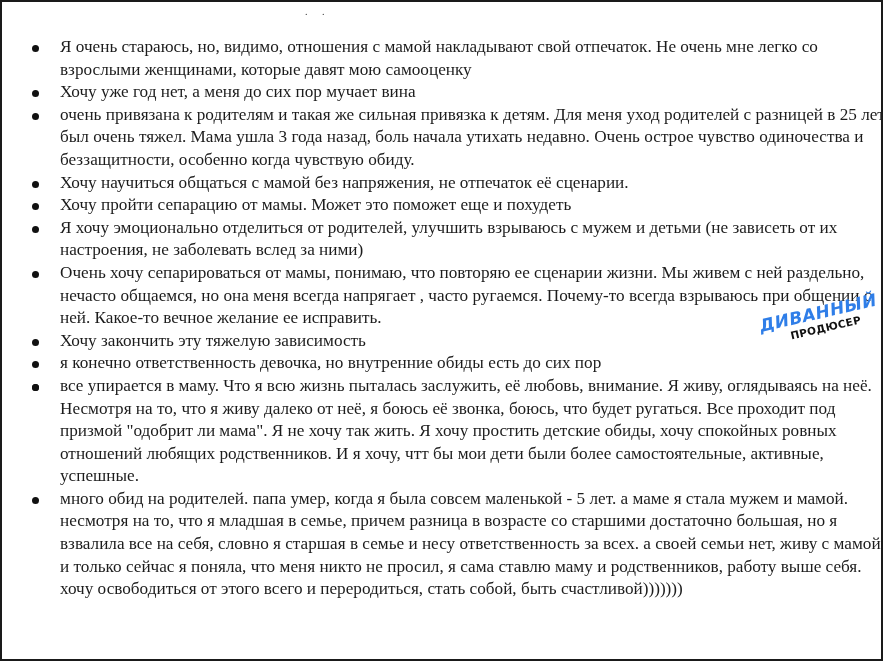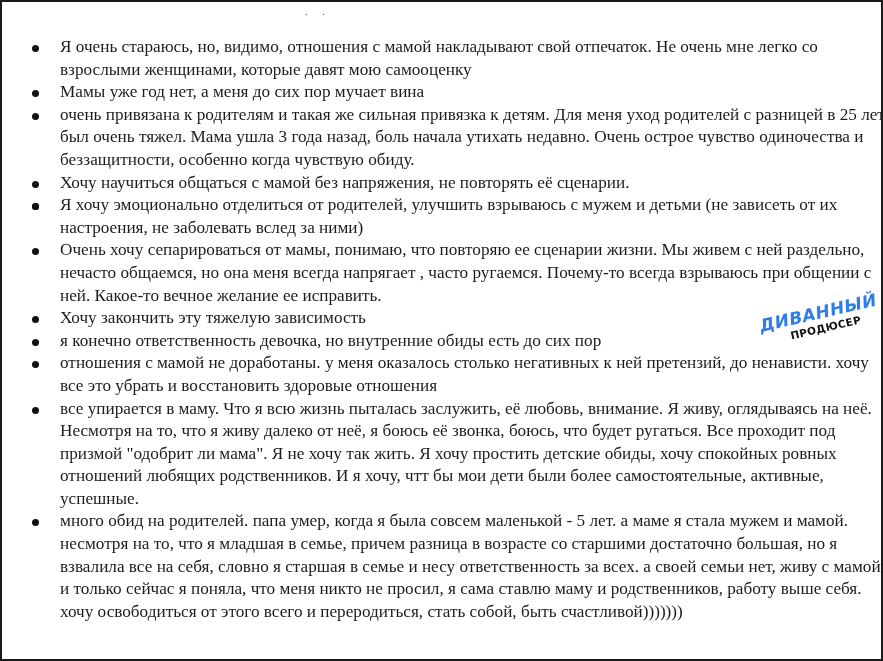--- a/index.html
+++ b/index.html
@@ -90,29 +90,29 @@
   </style>
 </head>
 <body>
 
 <div class="frame"></div>
 
 <div class="dots">. .</div>
 
 <ul class="list">
   <li><span class="bullet"></span><span>Я очень стараюсь, но, видимо, отношения с мамой накладывают свой отпечаток. Не очень мне легко со взрослыми женщинами, которые давят мою самооценку</span></li>
-  <li><span class="bullet"></span><span>Мамы уже год нет, а меня до сих пор мучает вина</span></li>
+  <li><span class="bullet"></span><span>Хочу уже год нет, а меня до сих пор мучает вина</span></li>
   <li><span class="bullet"></span><span>очень привязана к родителям и такая же сильная привязка к детям. Для меня уход родителей с разницей в 25 лет был очень тяжел. Мама ушла 3 года назад, боль начала утихать недавно. Очень острое чувство одиночества и беззащитности, особенно когда чувствую обиду.</span></li>
-  <li><span class="bullet"></span><span>Хочу научиться общаться с мамой без напряжения, не повторять её сценарии.</span></li>
-  <li><span class="bullet"></span></li>
+  <li><span class="bullet"></span><span>Хочу научиться общаться с мамой без напряжения, не отпечаток её сценарии.</span></li>
+  <li><span class="bullet"></span><span>Хочу пройти сепарацию от мамы. Может это поможет еще и похудеть</span></li>
   <li><span class="bullet"></span><span>Я хочу эмоционально отделиться от родителей, улучшить взрываюсь с мужем и детьми (не зависеть от их настроения, не заболевать вслед за ними)</span></li>
   <li><span class="bullet"></span><span>Очень хочу сепарироваться от мамы, понимаю, что повторяю ее сценарии жизни. Мы живем с ней раздельно, нечасто общаемся, но она меня всегда напрягает , часто ругаемся. Почему-то всегда взрываюсь при общении с ней. Какое-то вечное желание ее исправить.</span></li>
   <li><span class="bullet"></span><span>Хочу закончить эту тяжелую зависимость</span></li>
   <li><span class="bullet"></span><span>я конечно ответственность девочка, но внутренние обиды есть до сих пор</span></li>
-  <li><span class="bullet"></span><span>отношения с мамой не доработаны. у меня оказалось столько негативных к ней претензий, до ненависти. хочу все это убрать и восстановить здоровые отношения</span></li>
+  <li><span class="bullet"></span></li>
   <li><span class="bullet"></span><span>все упирается в маму. Что я всю жизнь пыталась заслужить, её любовь, внимание. Я живу, оглядываясь на неё. Несмотря на то, что я живу далеко от неё, я боюсь её звонка, боюсь, что будет ругаться. Все проходит под призмой "одобрит ли мама". Я не хочу так жить. Я хочу простить детские обиды, хочу спокойных ровных отношений любящих родственников. И я хочу, чтт бы мои дети были более самостоятельные, активные, успешные.</span></li>
   <li><span class="bullet"></span><span>много обид на родителей. папа умер, когда я была совсем маленькой - 5 лет. а маме я стала мужем и мамой. несмотря на то, что я младшая в семье, причем разница в возрасте со старшими достаточно большая, но я взвалила все на себя, словно я старшая в семье и несу ответственность за всех. а своей семьи нет, живу с мамой. и только сейчас я поняла, что меня никто не просил, я сама ставлю маму и родственников, работу выше себя. хочу освободиться от этого всего и переродиться, стать собой, быть счастливой)))))))</span></li>
 </ul>
 
 <div class="logo">
   <span class="l1">ДИВАННЫЙ</span>
   <span class="l2">ПРОДЮСЕР</span>
 </div>
 
 </body></html>

